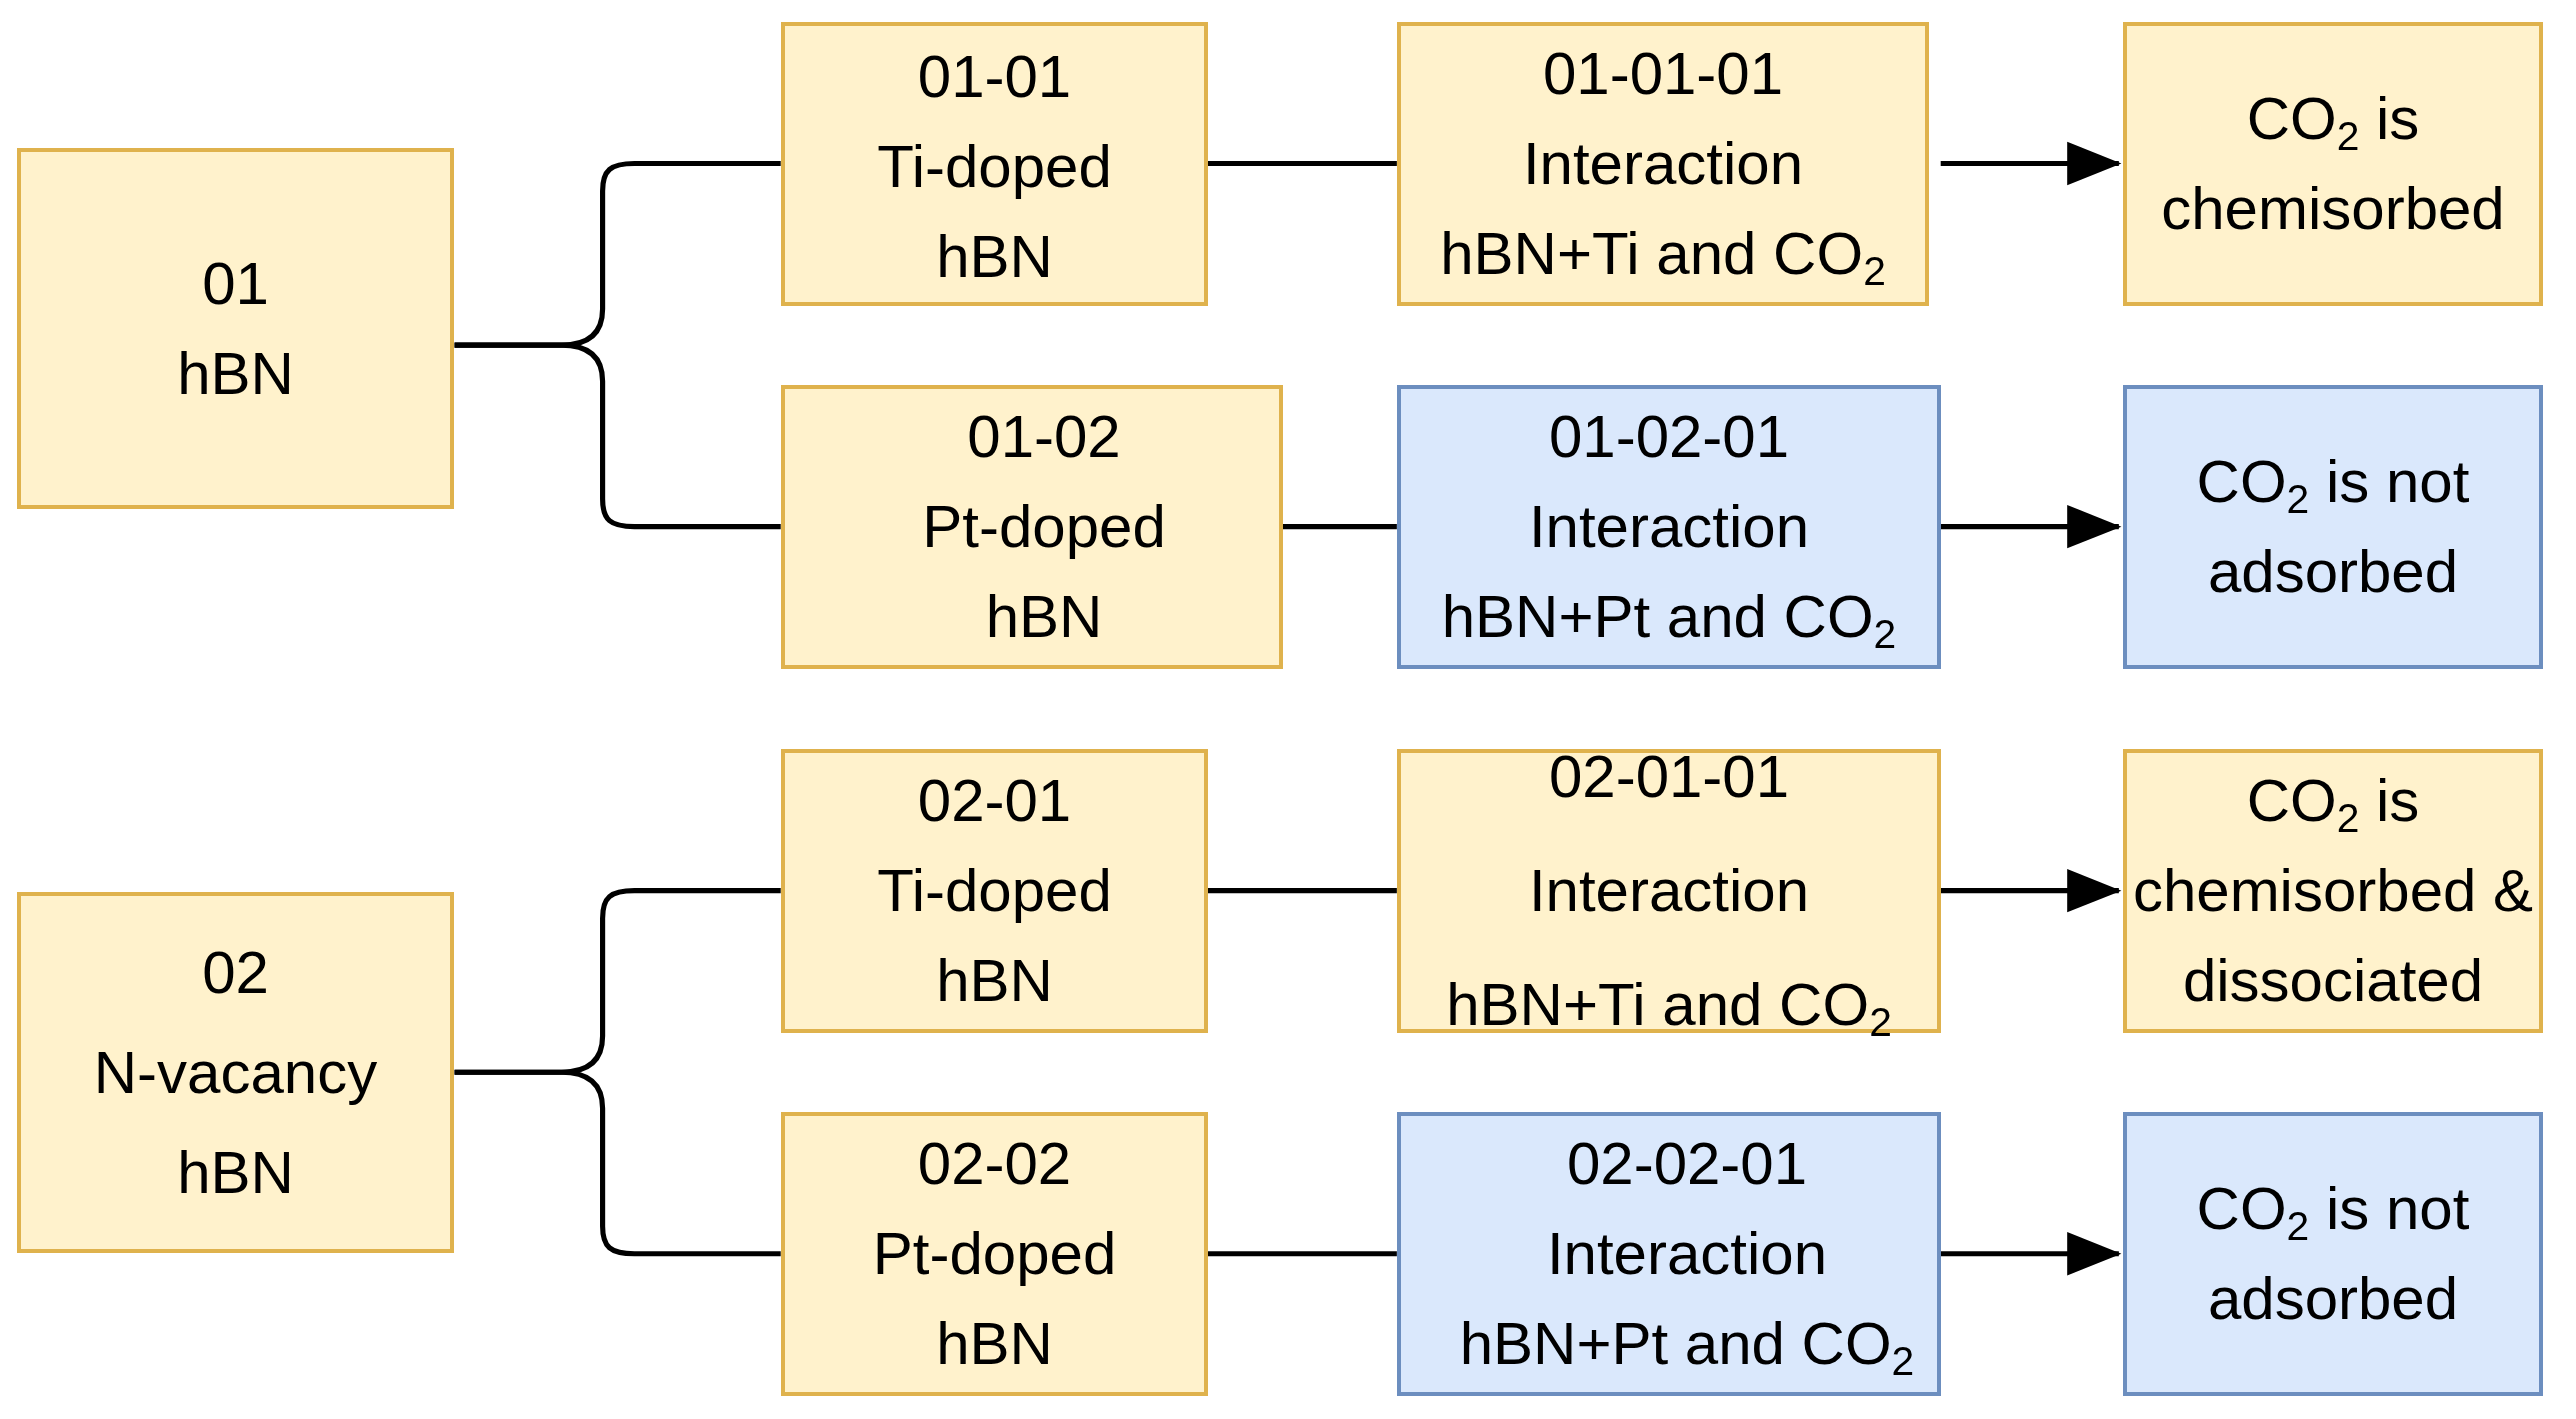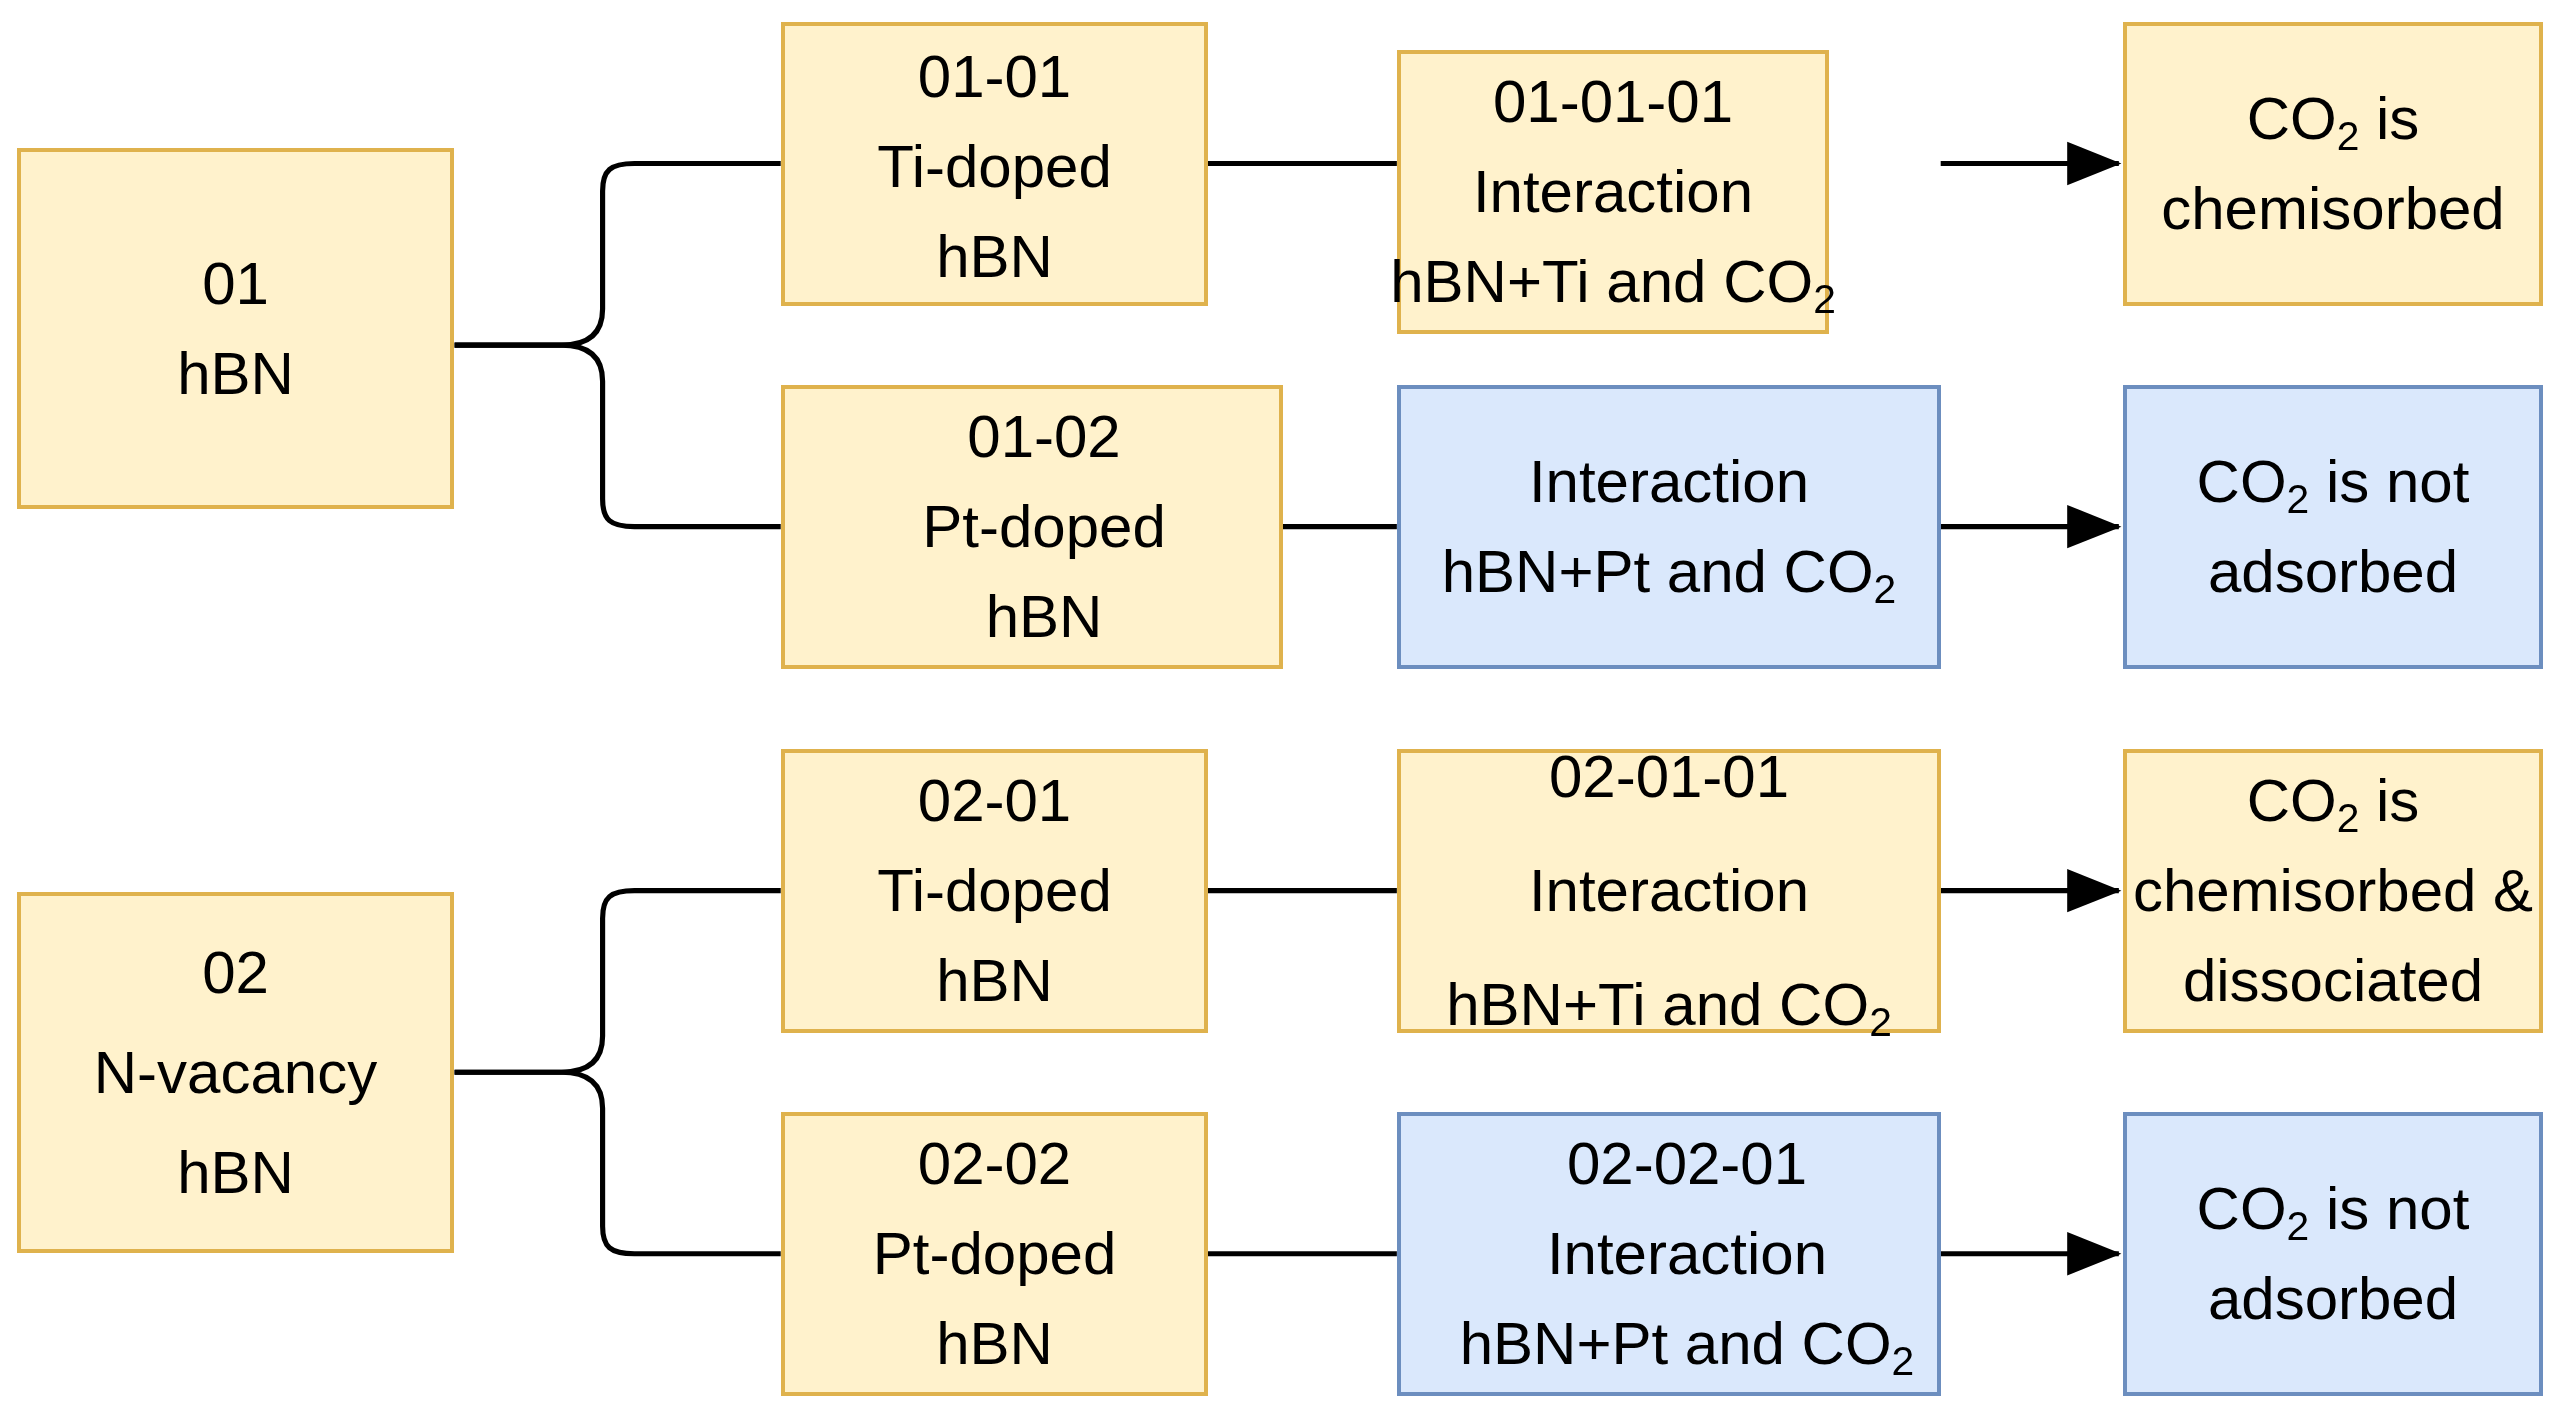--- a/index.html
+++ b/index.html
@@ -73,35 +73,36 @@
   <div id="node-group">
       <div class="node" style="left: 17px; top: 148px; width: 437px; height: 361px; background: rgb(255, 242, 204); border-color: rgb(223, 178, 77); color: rgb(0, 0, 0);">
         <div class="nline">01</div>
         <div class="nline">hBN</div>
       </div>
       <div class="node" style="left: 781px; top: 21.5px; width: 427px; height: 284px; background: rgb(255, 242, 204); border-color: rgb(223, 178, 77); color: rgb(0, 0, 0); justify-content: flex-end;">
         <div class="nline">01-01</div>
         <div class="nline">Ti-doped</div>
         <div class="nline">hBN</div>
       </div>
-      <div class="node" style="left: 1397px; top: 21.5px; width: 432px; height: 284px; background: rgb(255, 242, 204); border-color: rgb(223, 178, 77); color: rgb(0, 0, 0); margin-top: 28px;">
+      <div class="node" style="left: 1397px; top: 21.5px; width: 532px; height: 284px; background: rgb(255, 242, 204); border-color: rgb(223, 178, 77); color: rgb(0, 0, 0);">
         <div class="nline">01-01-01</div>
         <div class="nline">Interaction</div>
         <div class="nline">hBN+Ti and CO<sub>2</sub></div>
       </div>
       <div class="node" style="left: 2123px; top: 21.5px; width: 420px; height: 284px; background: rgb(255, 242, 204); border-color: rgb(223, 178, 77); color: rgb(0, 0, 0);">
         <div class="nline">CO<sub>2</sub> is</div>
         <div class="nline">chemisorbed</div>
       </div>
       <div class="node" style="left: 781px; top: 385px; width: 502px; height: 284px; background: rgb(255, 242, 204); border-color: rgb(223, 178, 77); color: rgb(0, 0, 0); padding-left: 24px;">
         <div class="nline">01-02</div>
         <div class="nline">Pt-doped</div>
         <div class="nline">hBN</div>
       </div>
       <div class="node" style="left: 1397px; top: 385px; width: 544px; height: 284px; background: rgb(218, 232, 252); border-color: rgb(108, 142, 191); color: rgb(0, 0, 0);">
+        <div class="nline">01-02-01</div>
         <div class="nline">Interaction</div>
         <div class="nline">hBN+Pt and CO<sub>2</sub></div>
       </div>
       <div class="node" style="left: 2123px; top: 385px; width: 420px; height: 284px; background: rgb(218, 232, 252); border-color: rgb(108, 142, 191); color: rgb(0, 0, 0);">
         <div class="nline">CO<sub>2</sub> is not</div>
         <div class="nline">adsorbed</div>
       </div>
       <div class="node" style="left: 17px; top: 892px; width: 437px; height: 361px; background: rgb(255, 242, 204); border-color: rgb(223, 178, 77); color: rgb(0, 0, 0); gap: 10px;">
         <div class="nline">02</div>
         <div class="nline">N-vacancy</div>

